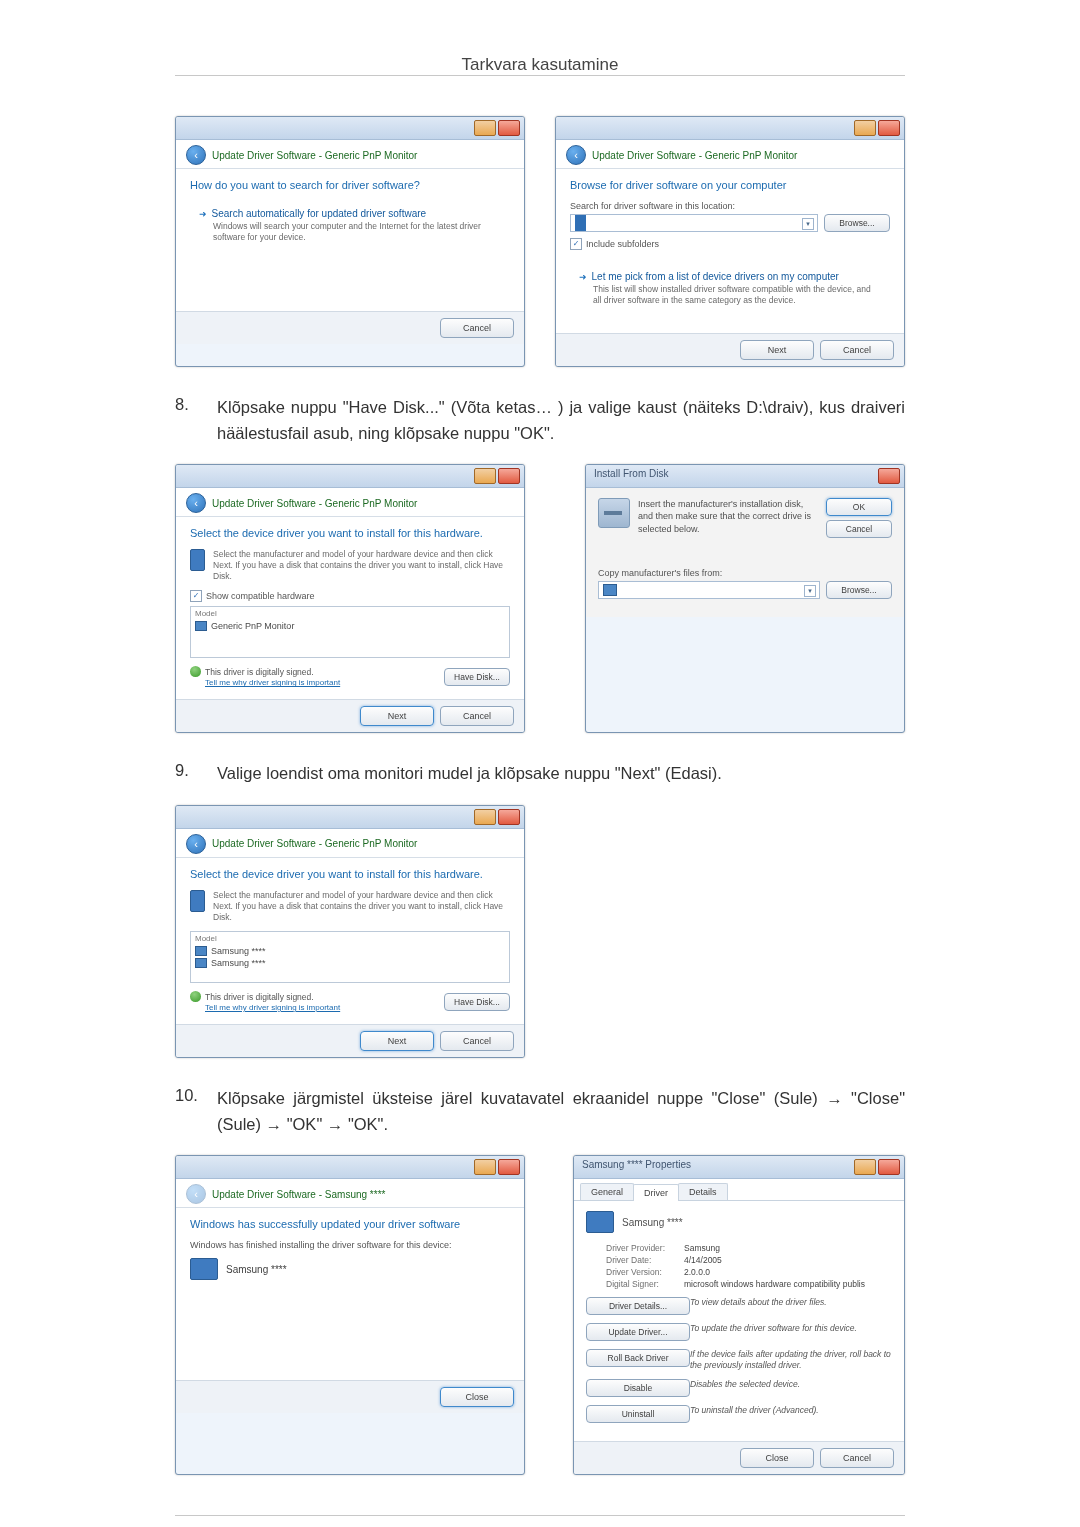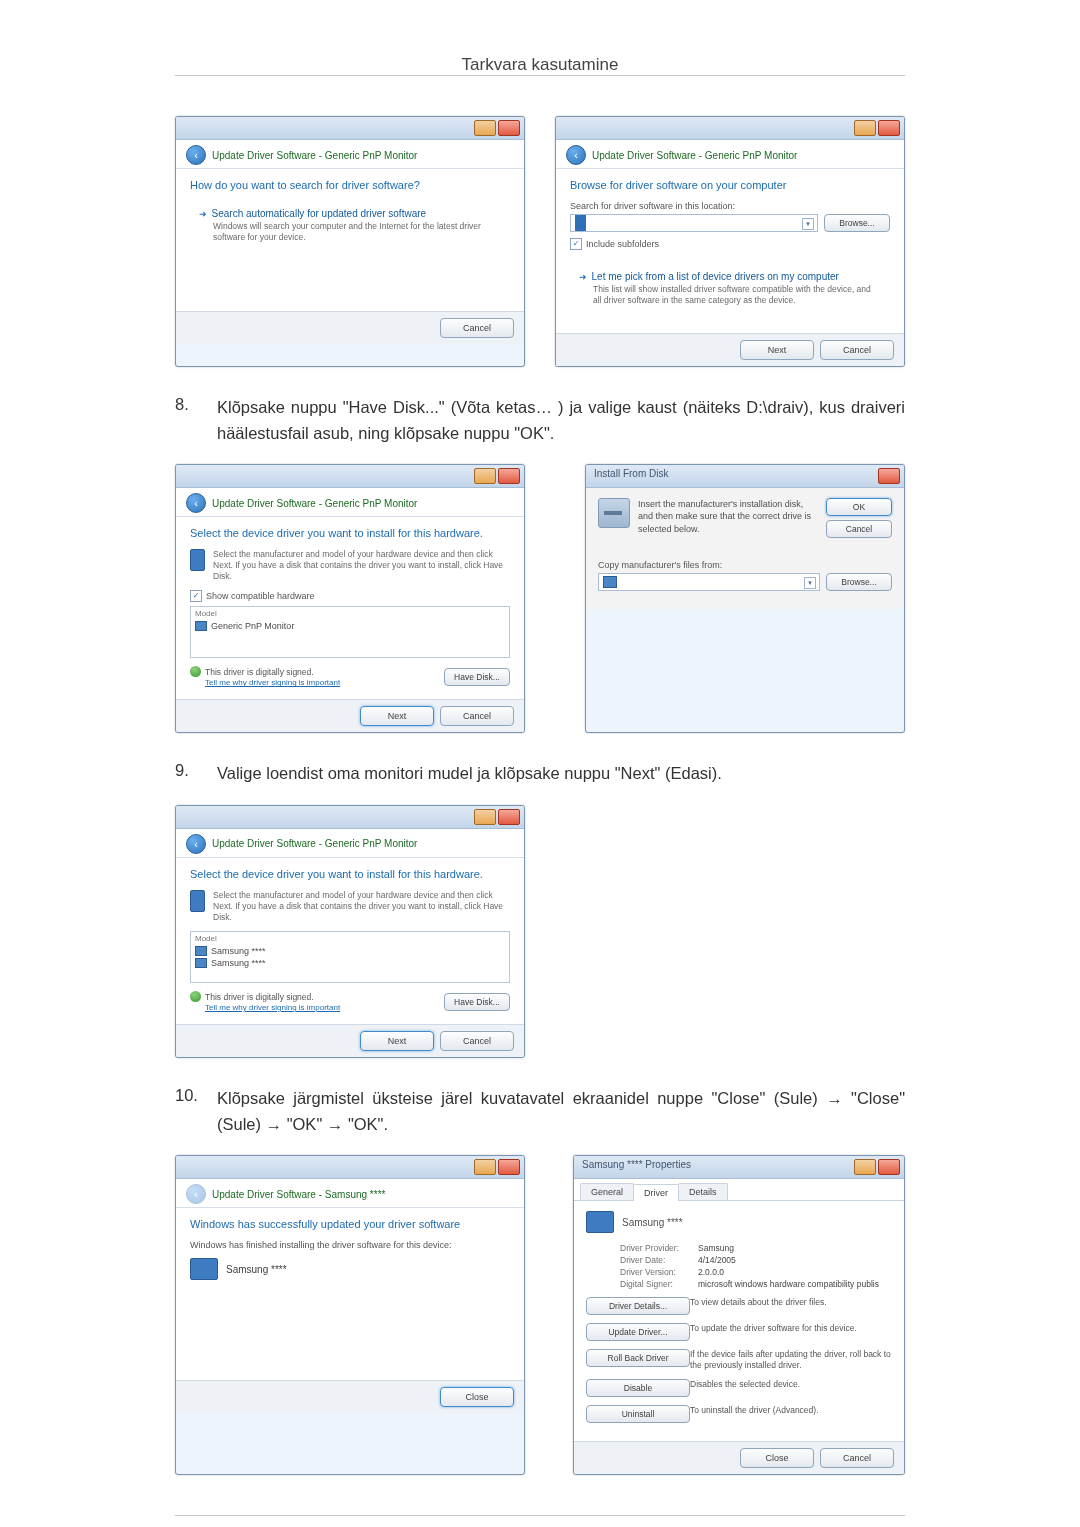--- a/index.html
+++ b/index.html
@@ -152,20 +152,21 @@
   .opt-desc {
     font-size: 8.5px;
     color: #6a6a6a;
     margin-left: 14px;
     line-height: 1.3;
   }
   .lbl {
     font-size: 9px;
     color: #555555;
     margin-bottom: 3px;
+    margin-top: 8px;
   }
   .path-row {
     display: flex;
     align-items: center;
     gap: 6px;
     margin-bottom: 6px;
   }
   .path-box {
     flex: 1;
     height: 16px;
@@ -370,31 +371,31 @@
   .big-mon-ico {
     width: 26px;
     height: 20px;
     background: #3f7bc0;
     border: 1px solid #2b5c92;
     border-radius: 2px;
   }
   .kv-row {
     display: flex;
     font-size: 8.5px;
-    margin: 2px 0 2px 34px;
+    margin: 2px 0 2px 20px;
   }
   .kv-k { width: 78px; color: #707070; }
   .kv-v { color: #454545; text-align: right; }
   .prop-action-row {
     display: flex;
     align-items: flex-start;
     margin: 8px 0;
   }
   .prop-action-row .btn { width: 86px; min-width: 0; }
-  .prop-action-desc { font-size: 8.5px; color: #555555; flex: 1; line-height: 1.3; }
+  .prop-action-desc { font-size: 8.5px; color: #555555; flex: 1; line-height: 1.3; font-style: italic; }
   .prop-footer {
     background: #eef2f7;
     border-top: 1px solid #d1dae4;
     padding: 6px 10px;
     display: flex;
     justify-content: flex-end;
     gap: 6px;
   }
   .hdr-top {
     display: flex;

